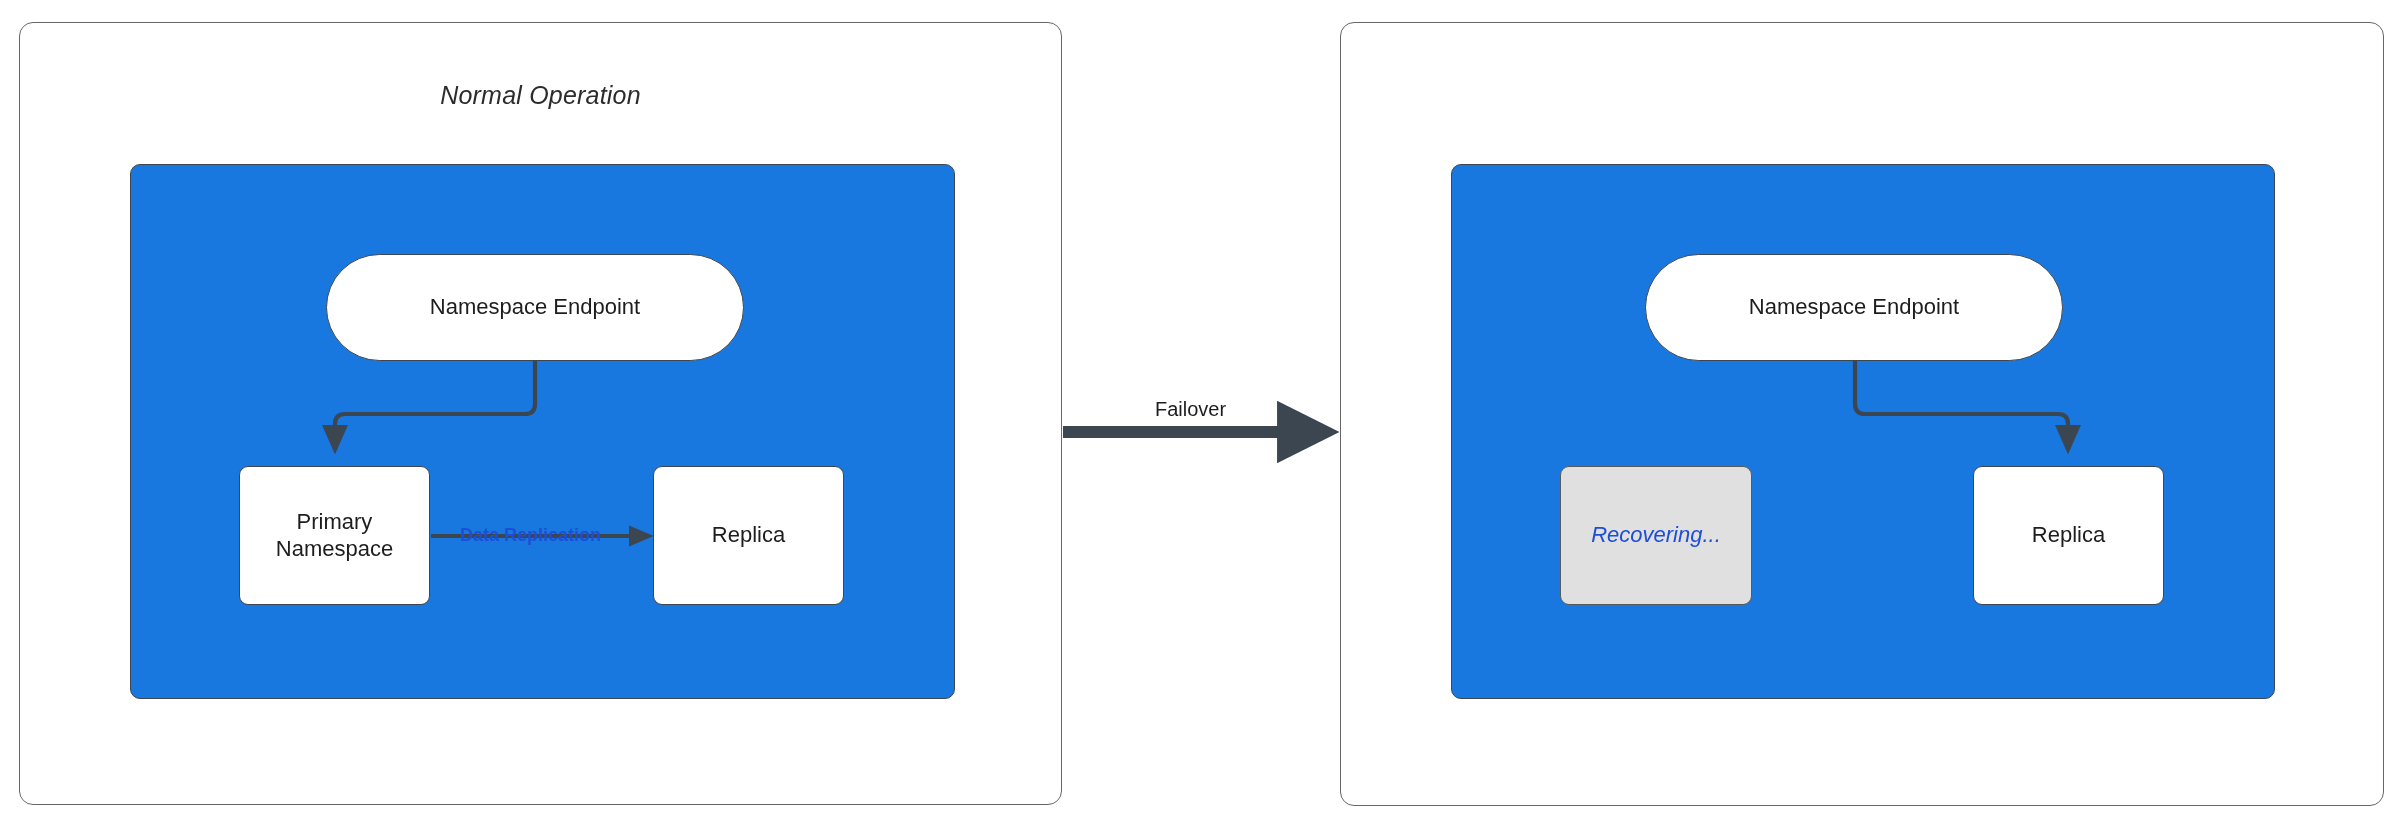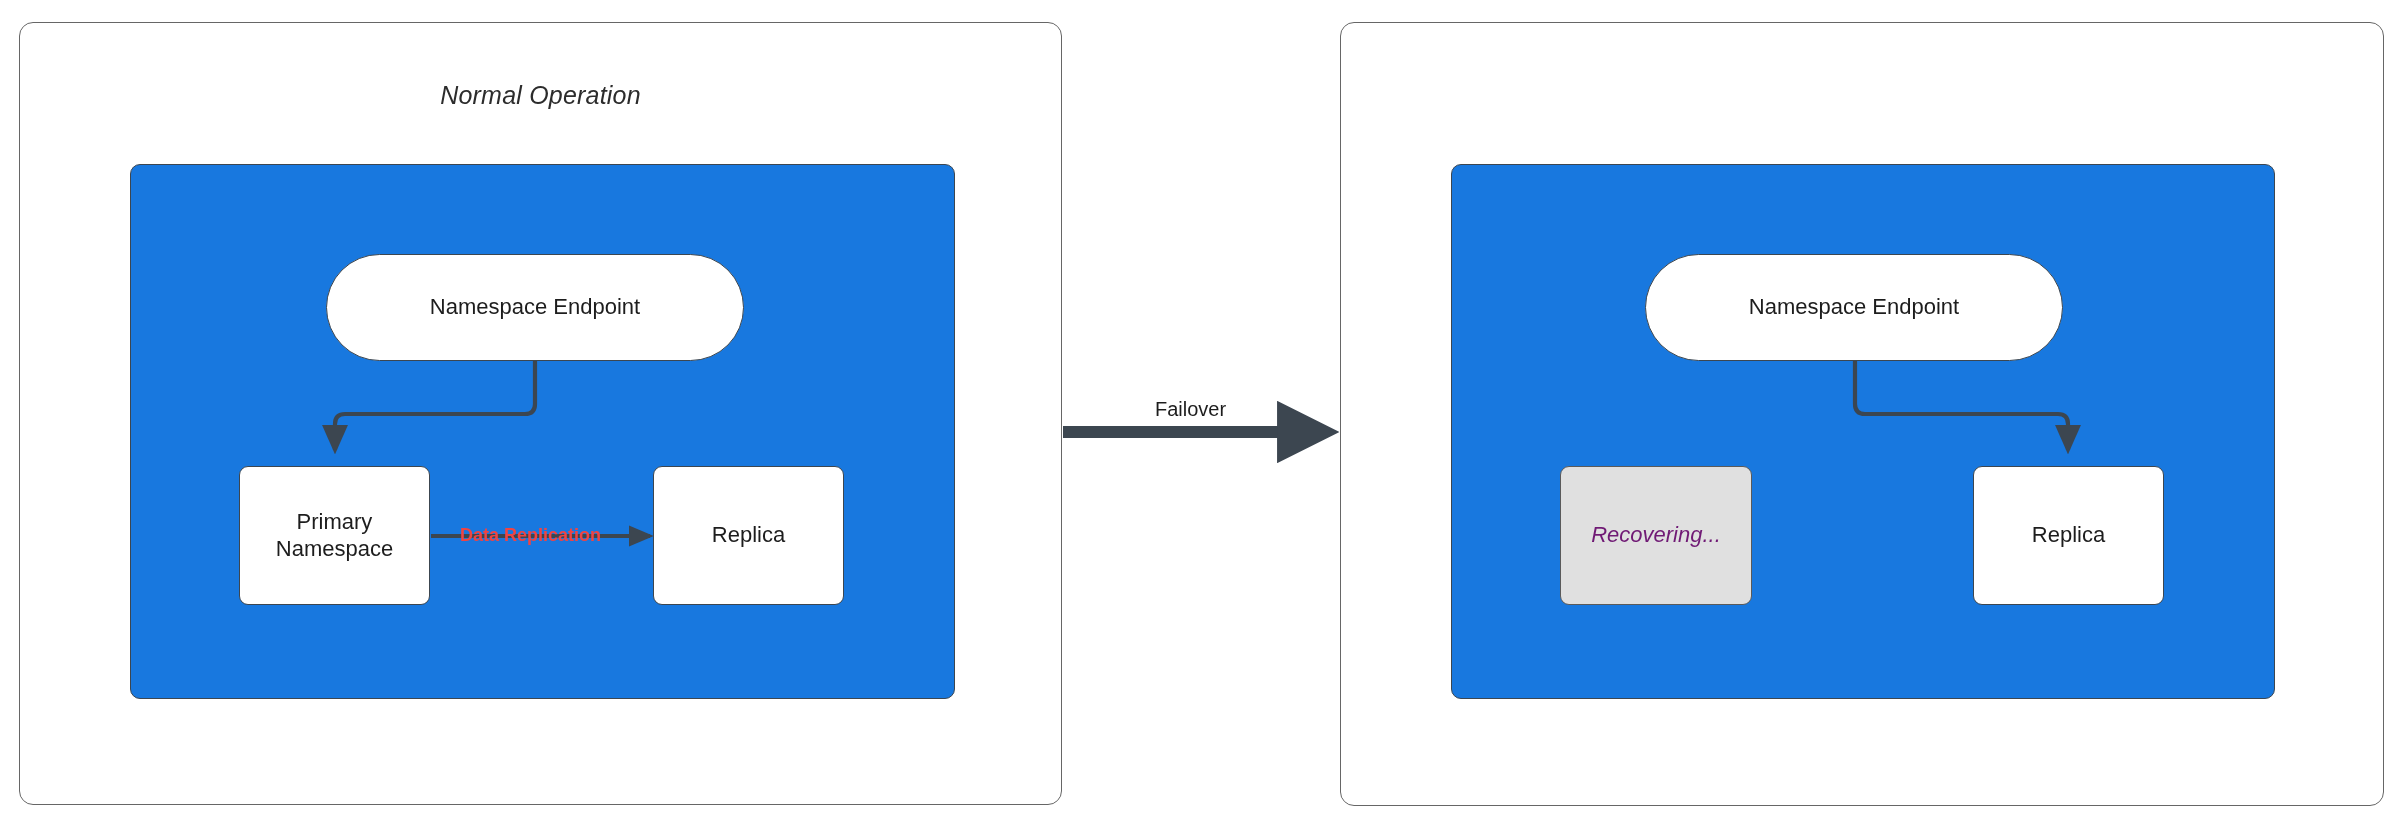--- a/index.html
+++ b/index.html
@@ -67,21 +67,21 @@
     font-size: 22px;
     color: #1d1d1d;
     line-height: 1.22;
     z-index: 4;
   }
   .node.pill   { border-radius: 60px; justify-content: center; }
   .node.boxy   { border-radius: 9px; }
   .node.ghost  {
     background: #e0e0e0;
     border-color: #5a5a5a;
-    color: #701a75;
+    color: #1d4ed8;
     font-style: italic;
   }
 
   
   #node-endpoint-left { left: 326px;  top: 254px; width: 418px; height: 107px; }
   #node-primary       { left: 239px;  top: 466px; width: 191px; height: 139px; }
   #node-replica-left  { left: 653px;  top: 466px; width: 191px; height: 139px; }
 
   
   #node-endpoint-right { left: 1645px; top: 254px; width: 418px; height: 107px; }
@@ -96,21 +96,21 @@
     height: 828px;
     z-index: 3;
     pointer-events: none;
   }
 
   
   .edge-label {
     position: absolute;
     font-size: 18px;
     font-weight: bold;
-    color: #ef4444;
+    color: #1d4ed8;
     white-space: nowrap;
     z-index: 5;
   }
   #label-data-replication { left: 460px; top: 525px; }
 
   .edge-label-dark {
     position: absolute;
     font-size: 20px;
     font-weight: normal;
     color: #1d1d1d;

